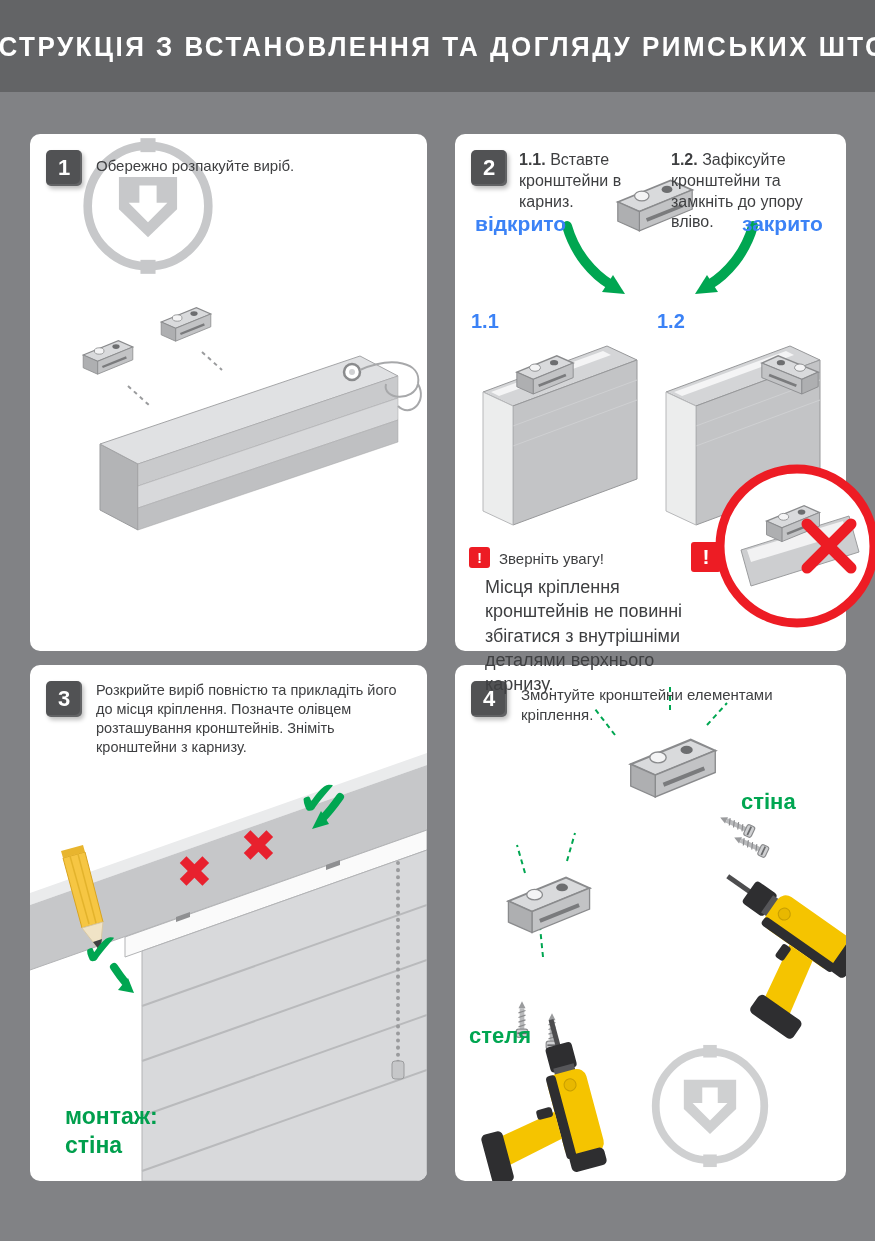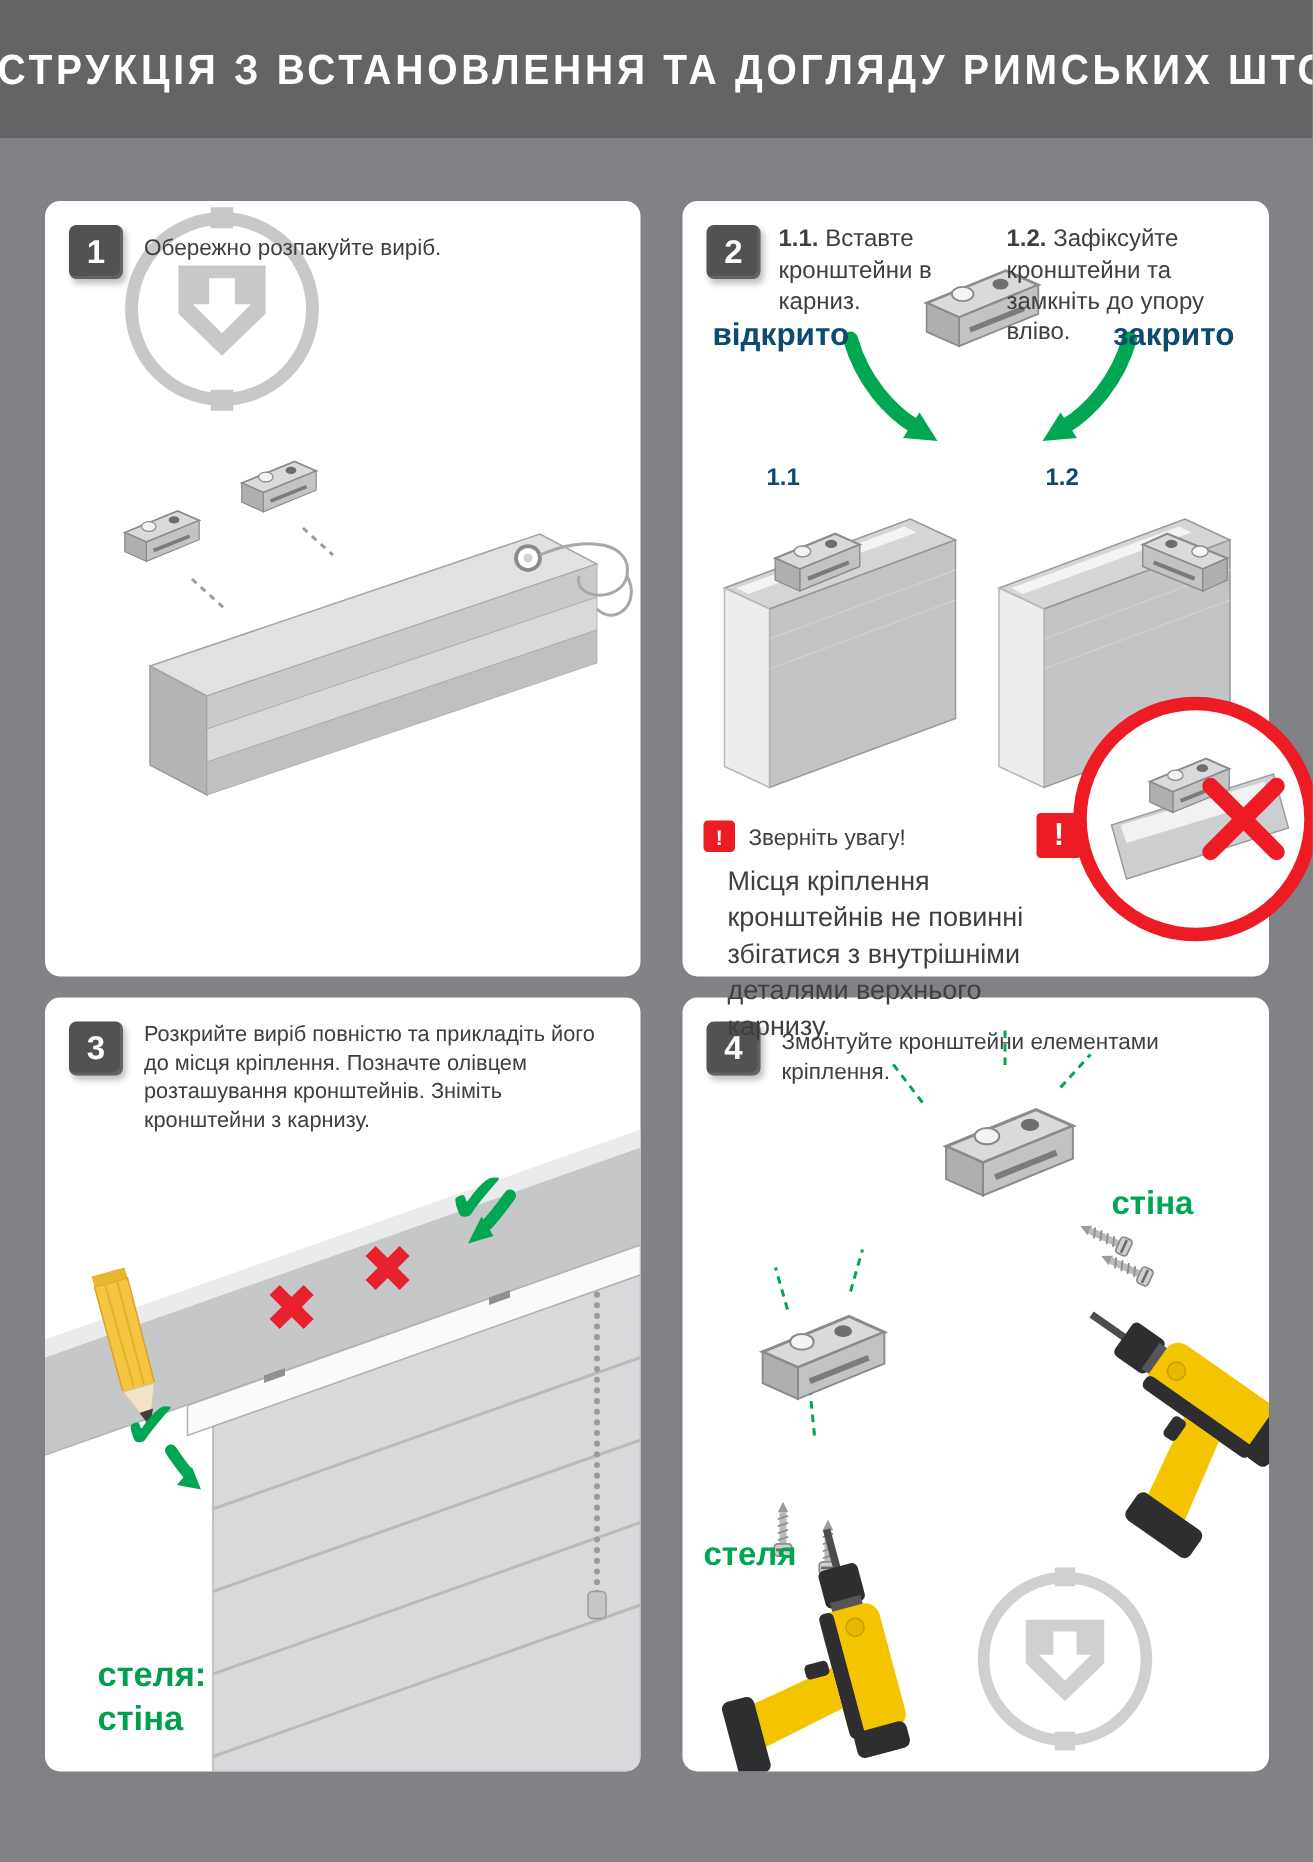--- a/index.html
+++ b/index.html
@@ -32,22 +32,22 @@
   .badge {
     position:absolute; left:16px; top:16px; width:36px; height:36px;
     background:#515254; color:#ffffff; font-size:22px; font-weight:700;
     display:flex; align-items:center; justify-content:center; border-radius:5px;
     box-shadow:2px 3px 4px rgba(0,0,0,0.25), inset -2px -2px 0 rgba(255,255,255,0.10);
     z-index:3;
   }
   .step-text {
     position:absolute; color:#3e3f41; font-size:15px; line-height:1.3; z-index:2;
   }
-  .green { color:#0c4a6e; font-weight:700; }
-  .fig-label { position:absolute; font-size:16px; z-index:2;margin-left:40px; }
+  .green { color:#3b82f6; font-weight:700; }
+  .fig-label { position:absolute; font-size:20px; z-index:2; }
   .state-label { position:absolute; font-size:21px; z-index:2; }
 
   .cols { position:absolute; top:16px; z-index:2; font-size:16px; color:#3e3f41; line-height:1.3; }
   #col1 { left:64px;  width:134px; }
   #col2 { left:216px; width:172px; }
   .cols b { color:#3e3f41; }
 
   .warn-sq {
     position:absolute; background:#ed1c24; color:#ffffff; font-weight:700;
     display:flex; align-items:center; justify-content:center; border-radius:3px; z-index:4;
@@ -232,21 +232,21 @@
       <text x="268" y="150" font-size="48" font-weight="bold" fill="#00a651">✔</text>
       <path d="M310,132 Q 300,146 293,153" stroke="#00a651" stroke-width="8" fill="none" stroke-linecap="round"></path>
       <polygon points="282,164 299,159 291,146" fill="#00a651"></polygon>
       <text x="146" y="222" font-size="44" font-weight="bold" fill="#e8212e">✖</text>
       <text x="210" y="196" font-size="44" font-weight="bold" fill="#e8212e">✖</text>
       <text x="52" y="300" font-size="44" font-weight="bold" fill="#00a651">✔</text>
       <path d="M84,302 Q 90,311 95,317" stroke="#00a651" stroke-width="8" fill="none" stroke-linecap="round"></path>
       <polygon points="104,328 88,325 98,313" fill="#00a651"></polygon>
     </svg>
     <div class="mount-label">
-      <div>стеля:</div>
+      <div>монтаж:</div>
       <div>стіна</div>
     </div>
   </div>
 
   <div class="panel" id="panel4">
     <div class="badge">4</div>
     <div class="step-text" style="left:66px;top:20px;width:300px">Змонтуйте кронштейни елементами кріплення.</div>
     <svg class="illu" width="391" height="516" viewBox="0 0 391 516">
 
       <path d="M160,70 l-20,-26 M215,45 l0,-23 M252,60 l20,-22" stroke="#00a651" stroke-width="2" stroke-dasharray="5 4" fill="none"></path>

